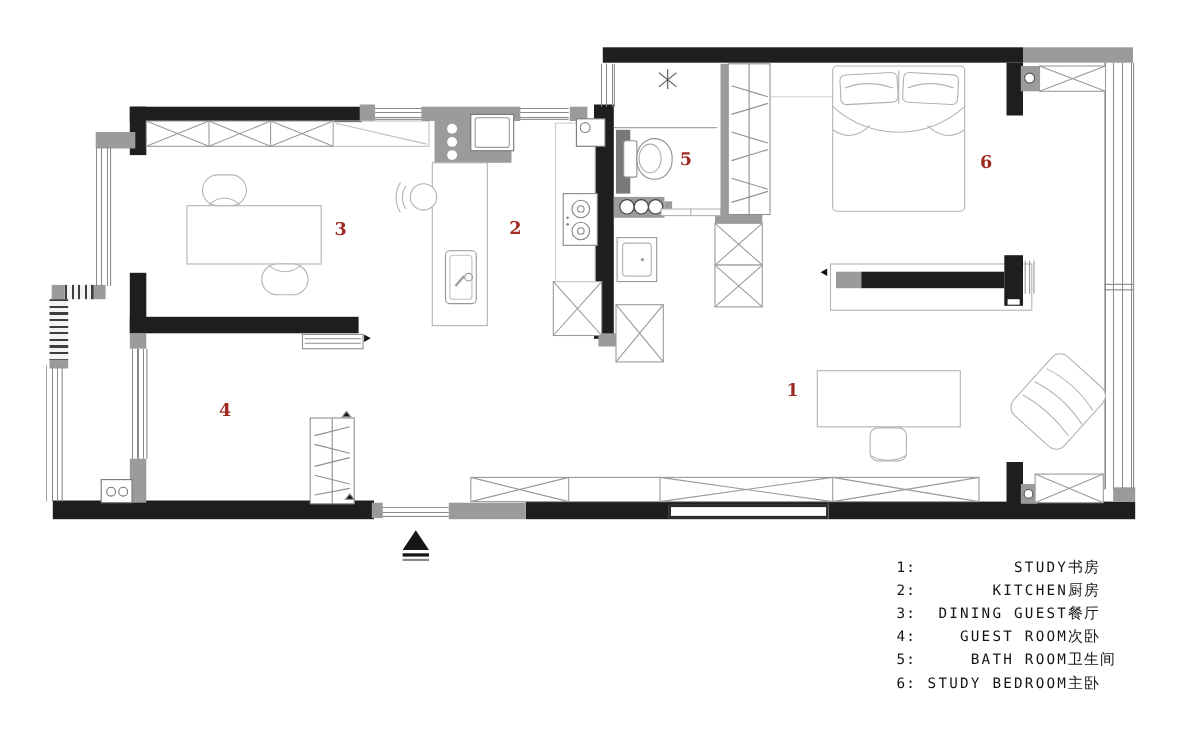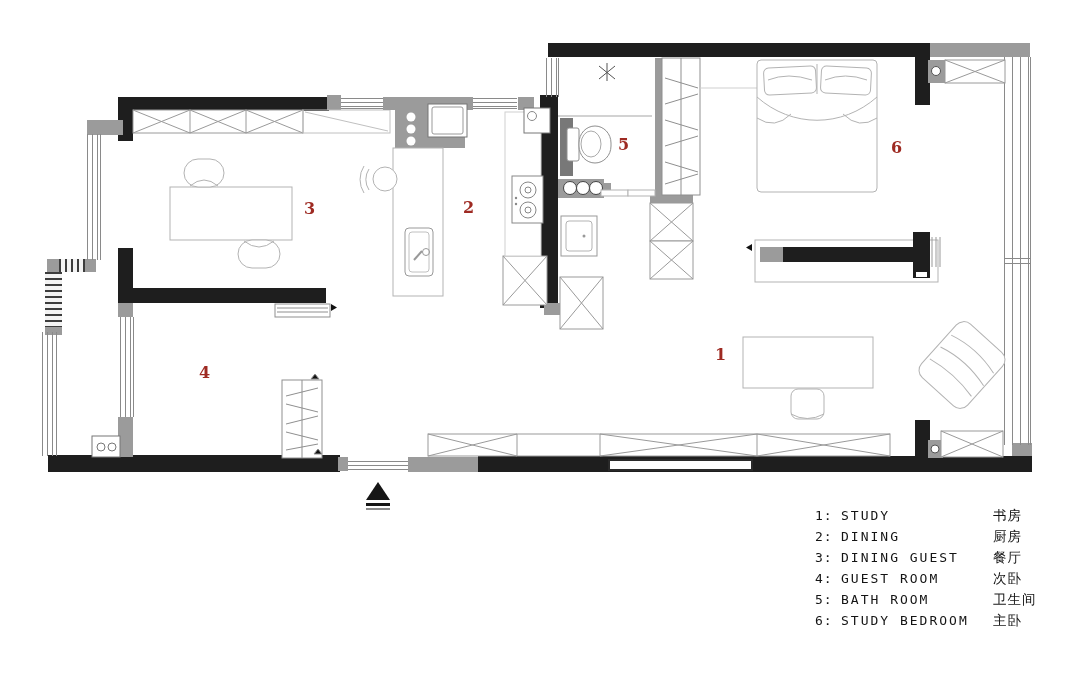--- a/index.html
+++ b/index.html
@@ -16,22 +16,22 @@
   .stripe-h{position:absolute;background:repeating-linear-gradient(90deg,#3d3d3d 0,#3d3d3d 2px,#f3f3f3 2px,#f3f3f3 6px);}
   .stripe-v{position:absolute;background:repeating-linear-gradient(180deg,#3d3d3d 0,#3d3d3d 2px,#f3f3f3 2px,#f3f3f3 6px);}
   .door-white{position:absolute;background:#fff;border:2px solid #2a2a2a;box-sizing:border-box;}
   .tick{position:absolute;background:#8a8a8a;}
   .num{position:absolute;color:#9e2a22;font-size:16px;font-weight:600;
        font-family:"DejaVu Serif","DejaVu Sans",serif;line-height:1;}
   .legend{position:absolute;left:815px;top:507px;width:238px;color:#141414;
           font-family:"DejaVu Sans Mono","Liberation Mono",monospace;font-size:13px;}
   .lrow{display:flex;align-items:baseline;height:21px;}
   .lnum{width:26px;letter-spacing:1px;}
-  .len{width:130px;text-align:left;letter-spacing:2px;white-space:nowrap;}
-  .lzh{margin-left:22px;width:60px;font-family:"DejaVu Serif","Liberation Serif",serif;
+  .len{width:130px;text-align:right;letter-spacing:2px;white-space:nowrap;}
+  .lzh{width:60px;font-family:"DejaVu Serif","Liberation Serif",serif;
        font-size:13.5px;letter-spacing:1px;white-space:nowrap;}
   svg{position:absolute;left:0;top:0;}
 </style>
 </head>
 <body>
 
 <div class="plan">
 
   <div class="w" style="left:118px;top:97px;width:211px;height:14px"></div>
   <div class="w" style="left:118px;top:97px;width:15px;height:44px"></div>
@@ -277,21 +277,21 @@
   <div class="num" style="left:891px;top:140px">6</div>
 
   <div class="legend">
     <div class="lrow">
       <span class="lnum">1:</span>
       <span class="len">STUDY</span>
       <span class="lzh">书房</span>
     </div>
     <div class="lrow">
       <span class="lnum">2:</span>
-      <span class="len">DINING</span>
+      <span class="len">KITCHEN</span>
       <span class="lzh">厨房</span>
     </div>
     <div class="lrow">
       <span class="lnum">3:</span>
       <span class="len">DINING GUEST</span>
       <span class="lzh">餐厅</span>
     </div>
     <div class="lrow">
       <span class="lnum">4:</span>
       <span class="len">GUEST ROOM</span>

